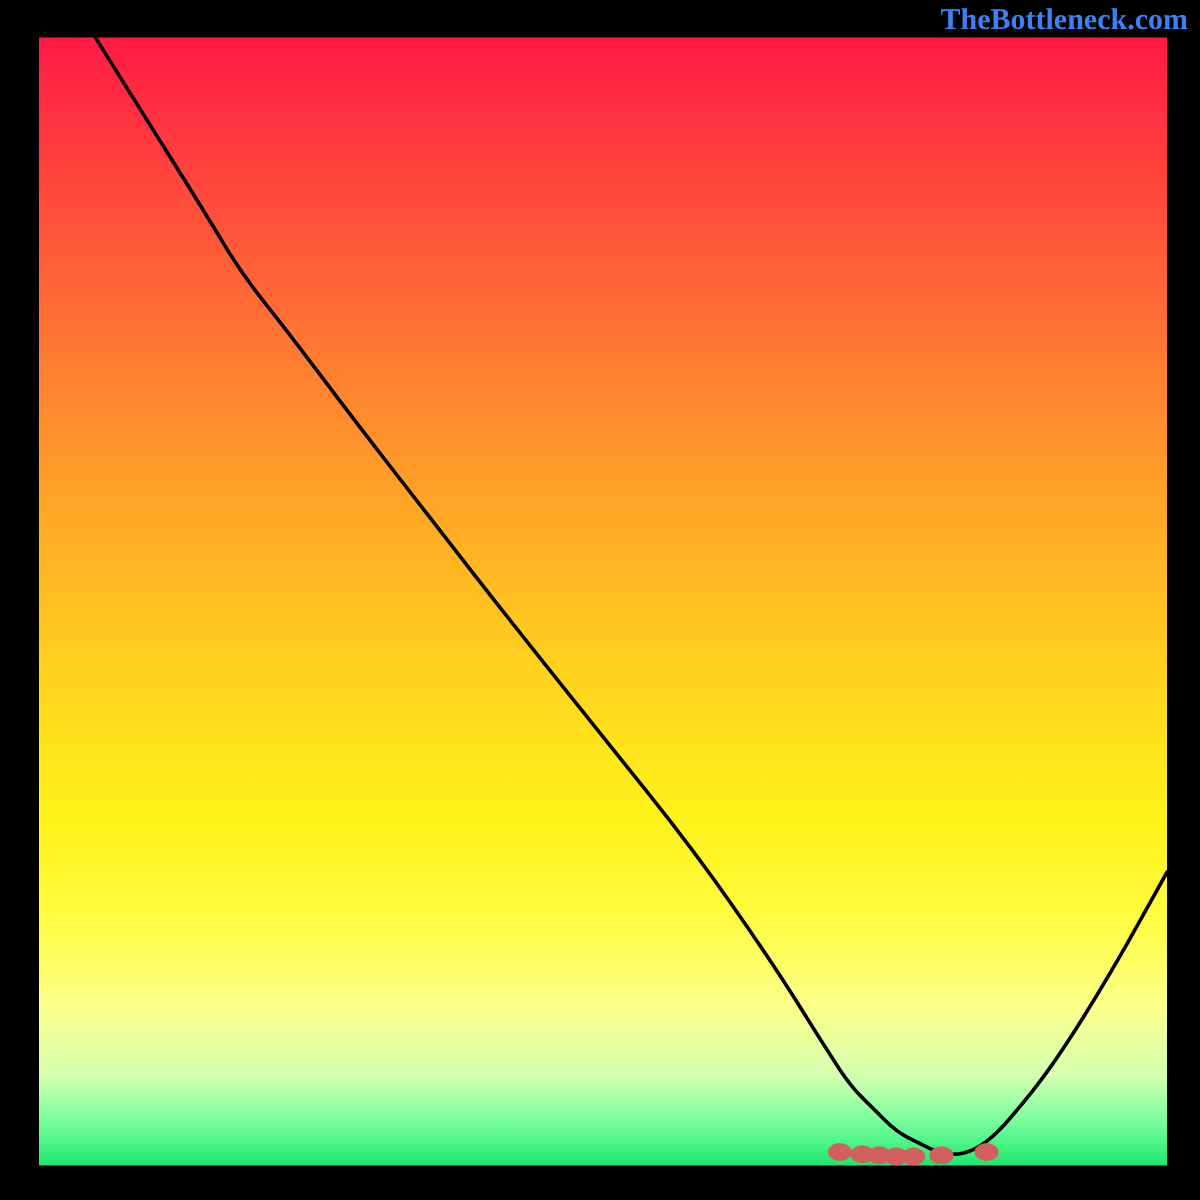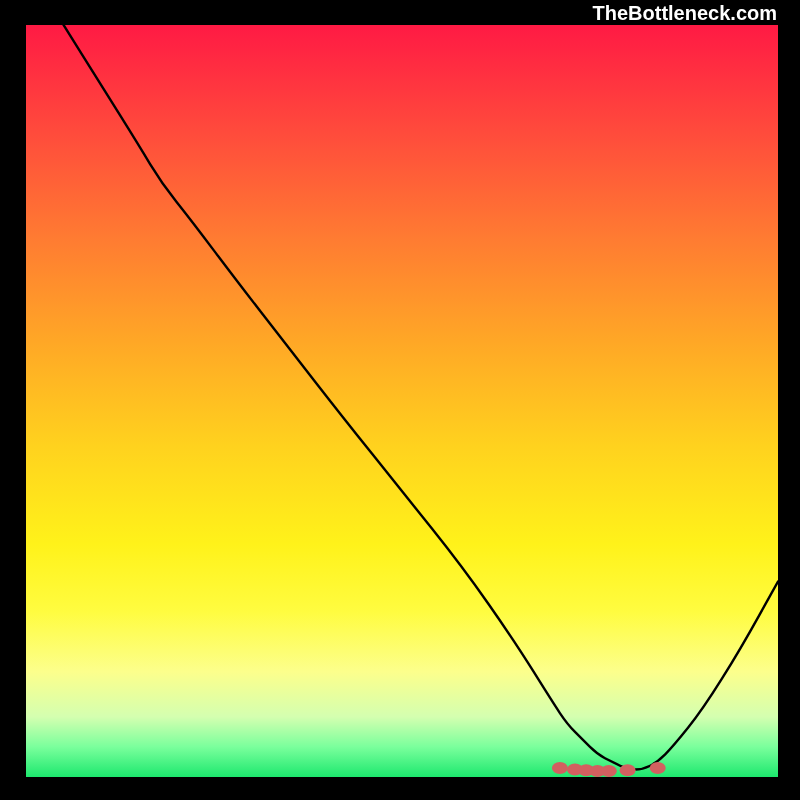--- a/index.html
+++ b/index.html
@@ -7,26 +7,26 @@
     padding: 0;
     width: 800px;
     height: 800px;
     background: #000;
     font-family: Arial, Helvetica, sans-serif;
     overflow: hidden;
   }
   .watermark {
     position: absolute;
     top: 2px;
-    right: 23px;
-    color: #ffffff;
+    right: 8px;
+    color: #3b82f6;
     font-size: 20px;
     font-weight: bold;
     z-index: 30;
-    font-family: Liberation Sans, sans-serif;
+    font-family: Liberation Serif, serif;
   }
   .plot-outer {
     position: absolute;
     left: 26px;
     top: 25px;
     width: 752px;
     height: 752px;
     background: #000;
   }
   .plot-area {

